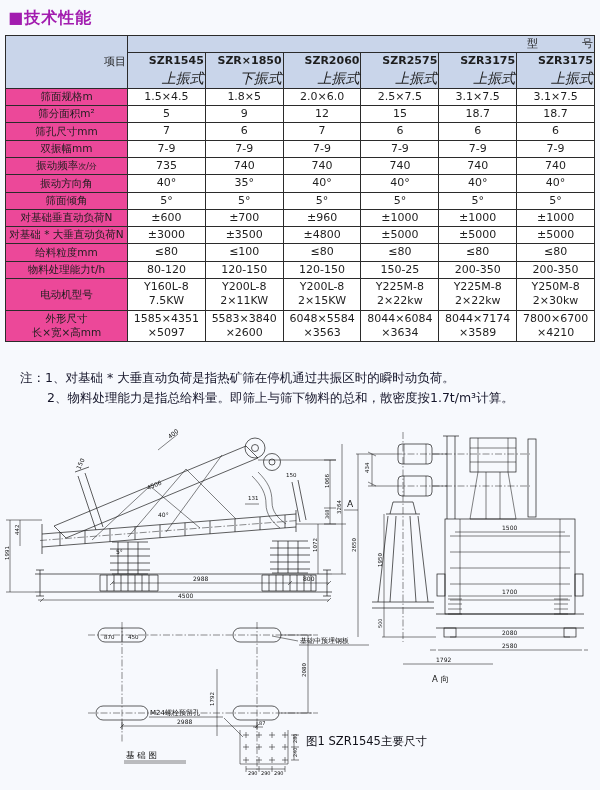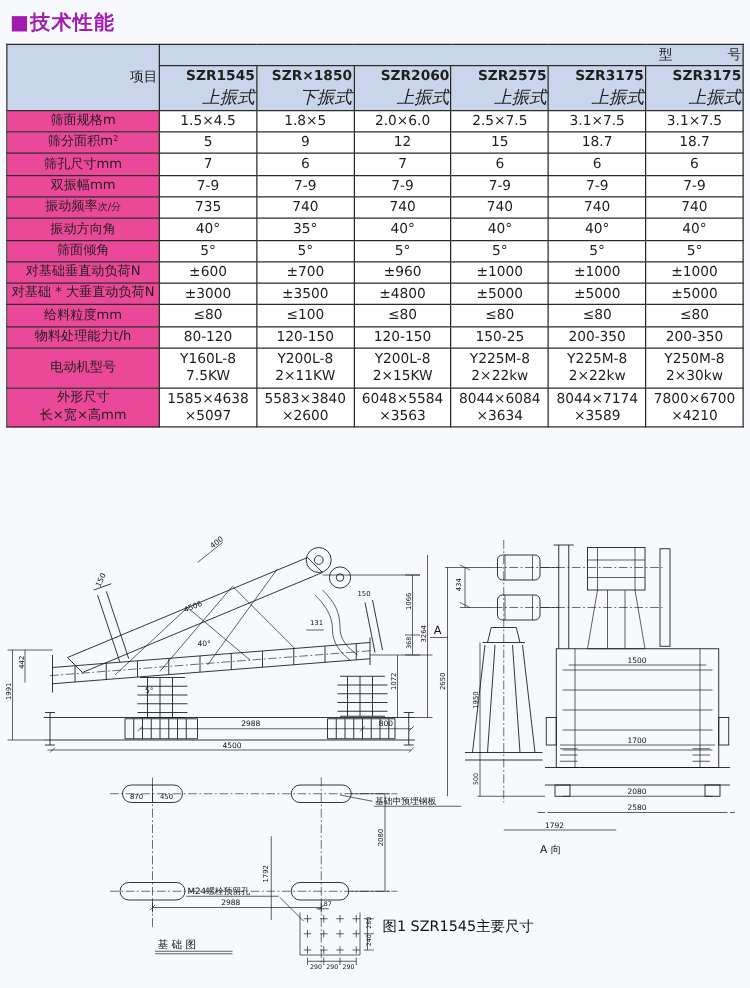--- a/index.html
+++ b/index.html
@@ -214,21 +214,21 @@
           <div>2×22kw</div>
         </td>
         <td>
           <div>Y250M-8</div>
           <div>2×30kw</div>
         </td>
       </tr>
       <tr>
         <td class="lbl">外形尺寸<div>长×宽×高mm</div></td>
         <td>
-          <div>1585×4638</div>
+          <div>1585×4351</div>
           <div>×5097</div>
         </td>
         <td>
           <div>5583×3840</div>
           <div>×2600</div>
         </td>
         <td>
           <div>6048×5584</div>
           <div>×3563</div>
         </td>
@@ -242,20 +242,22 @@
         </td>
         <td>
           <div>7800×6700</div>
           <div>×4210</div>
         </td>
       </tr>
     </tbody>
 </table>
 
 <div class="notes">
+  <div class="n1">注：1、对基础 * 大垂直动负荷是指热矿筛在停机通过共振区时的瞬时动负荷。</div>
+  <div class="n2">2、物料处理能力是指总给料量。即筛上与筛下物料的总和，散密度按1.7t/m³计算。</div>
 </div>
 
 <svg class="fig" width="600" height="362" viewBox="0 0 600 362">
   <defs>
     <g id="spr">
         <path d="M0 0h36M0 32h36M6 0v32M16 0v32M26 0v32M-2 7h40M-2 14h40M-2 21h40M-2 28h40"></path>
       </g>
   </defs>
 
   <g>

